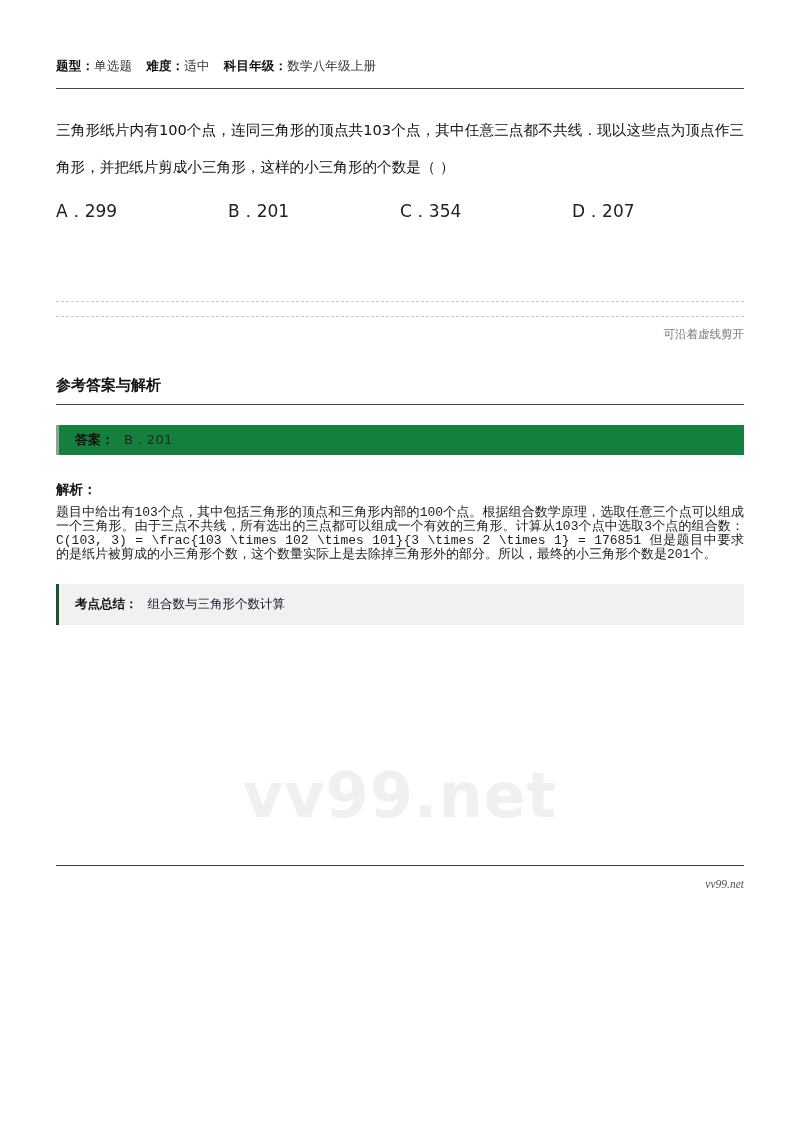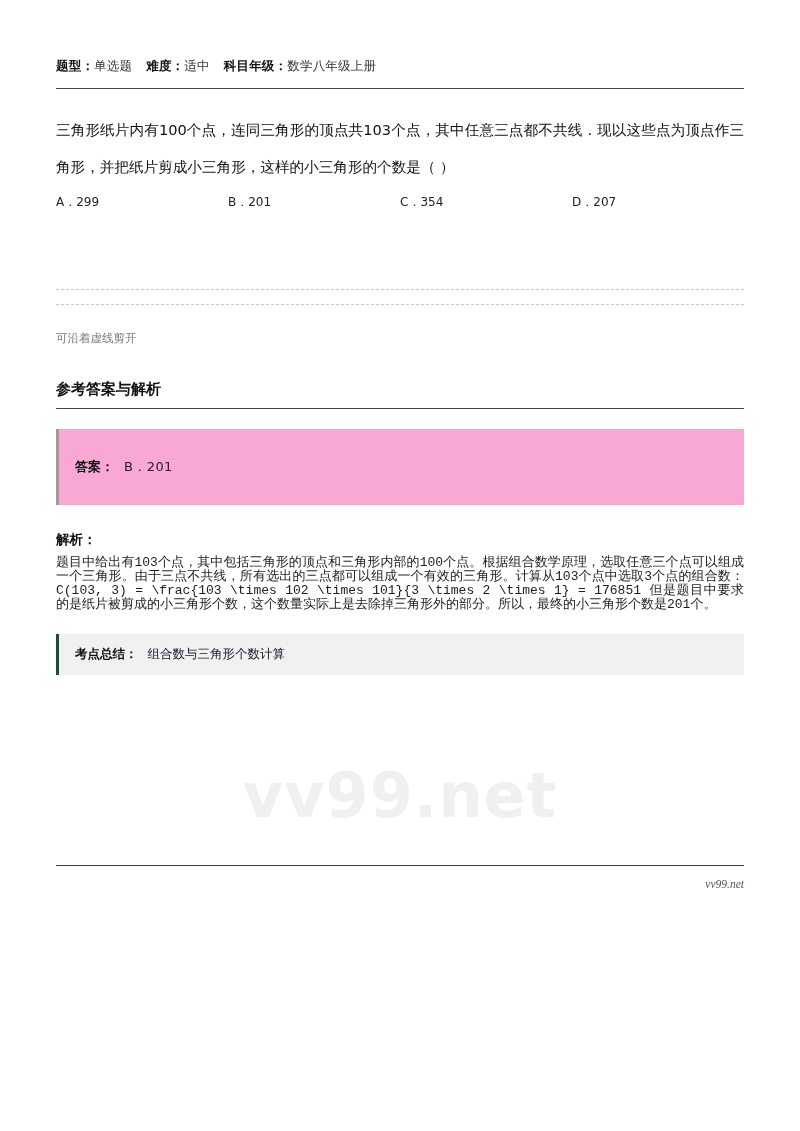--- a/index.html
+++ b/index.html
@@ -48,66 +48,66 @@
   
   .question {
     margin-top: 22px;
     font-size: 14.6px;
     line-height: 37px;
     font-family: "DejaVu Sans", sans-serif;
     color: #111;
     text-align: justify;
   }
   .options {
-    margin-top: 9px;
+    margin-top: 15px;
     display: flex;
-    font-size: 12px;
+    font-size: 17px;
     font-family: "DejaVu Sans", sans-serif;
     color: #222;
   }
   .options .opt {
     width: 25%;
     white-space: nowrap;
   }
 
   
   .dash-zone {
     margin-top: 78px;
   }
   .dash {
     border-top: 1.3px dashed #c9c9c9;
   }
   .dash.second {
     margin-top: 14px;
   }
   .cut-text {
-    text-align: left;
+    text-align: right;
     font-size: 11.5px;
     font-family: "DejaVu Sans", sans-serif;
     color: #777;
-    margin-top: 26px;
+    margin-top: 10px;
   }
 
   
   .sec-heading {
     margin-top: 34px;
     font-size: 15px;
     font-weight: bold;
     font-family: "DejaVu Sans", sans-serif;
     color: #111;
     padding-bottom: 9px;
     border-bottom: 1.6px solid #444;
   }
 
   
   .answer-box {
     margin-top: 20px;
-    background: #f9a8d4;
+    background: #15803d;
     border-left: 3px solid #9b9b9b;
-    padding: 29px 16px;
+    padding: 6px 16px;
     font-size: 13px;
     font-family: "DejaVu Sans", sans-serif;
     display: flex;
     align-items: baseline;
   }
   .answer-box .k {
     font-weight: bold;
     color: #111;
     margin-right: 10px;
     white-space: nowrap;

